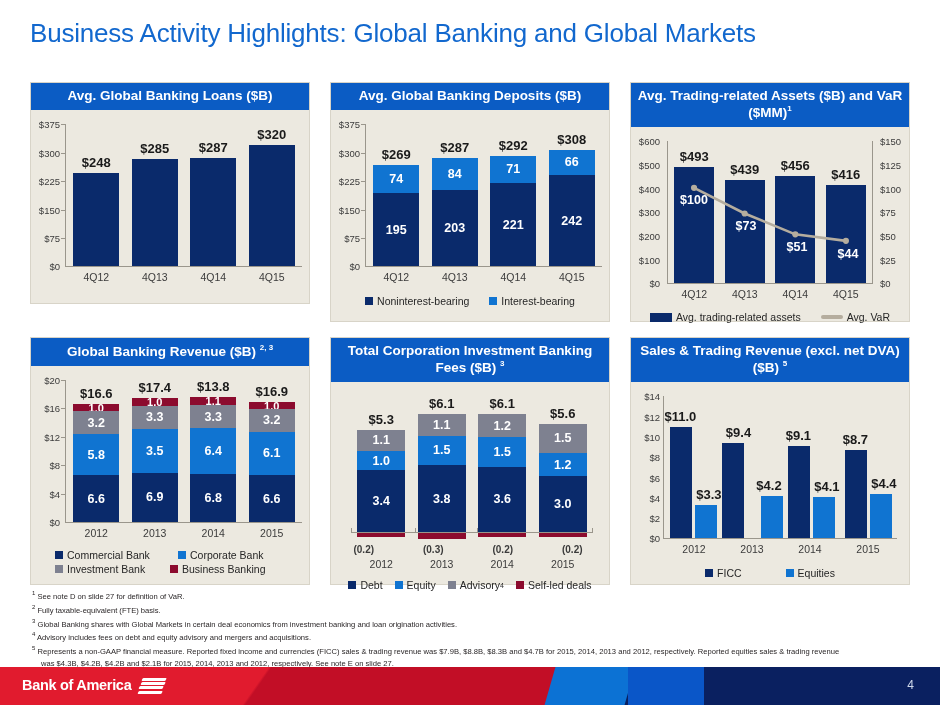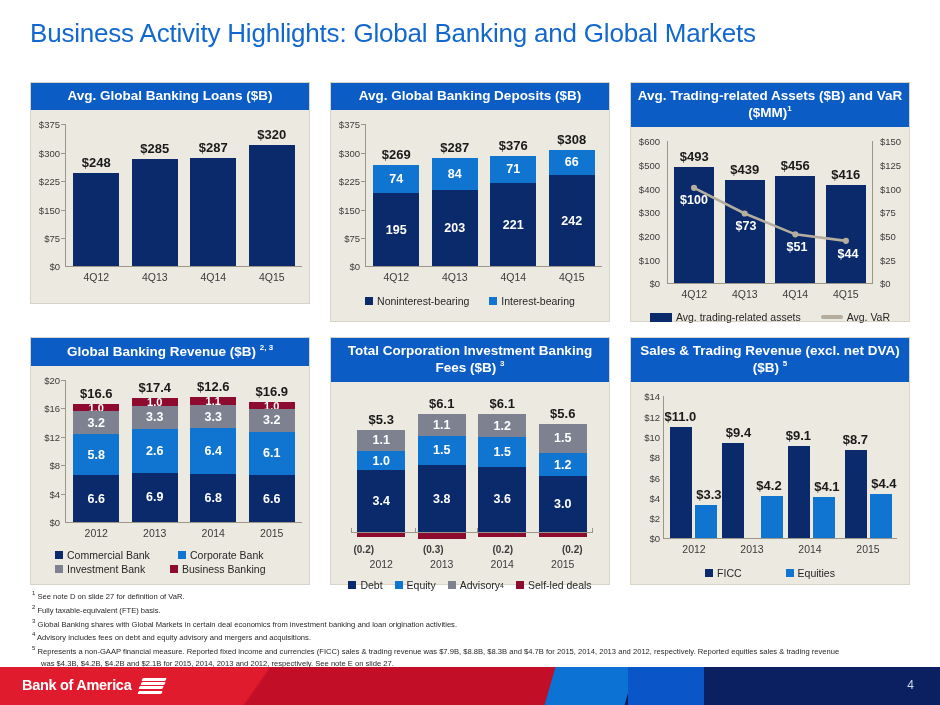--- a/index.html
+++ b/index.html
@@ -155,21 +155,21 @@
         </div>
       </div>
       <div class="barslot">
         <span class="toplabel" style="bottom:calc(76.53% + 3px)">$287</span>
         <div class="bar" style="height:76.53%">
           <div class="seg" style="background:#1074D1;height:29.3%">84</div>
           <div class="seg" style="background:#0A2A6B;height:70.7%">203</div>
         </div>
       </div>
       <div class="barslot">
-        <span class="toplabel" style="bottom:calc(77.87% + 3px)">$376</span>
+        <span class="toplabel" style="bottom:calc(77.87% + 3px)">$292</span>
         <div class="bar" style="height:77.87%">
           <div class="seg" style="background:#1074D1;height:24.3%">71</div>
           <div class="seg" style="background:#0A2A6B;height:75.7%">221</div>
         </div>
       </div>
       <div class="barslot">
         <span class="toplabel" style="bottom:calc(82.13% + 3px)">$308</span>
         <div class="bar" style="height:82.13%">
           <div class="seg" style="background:#1074D1;height:21.4%">66</div>
           <div class="seg" style="background:#0A2A6B;height:78.6%">242</div>
@@ -301,26 +301,26 @@
           <div class="seg" style="background:#7E8190;height:19.28%">3.2</div>
           <div class="seg" style="background:#1074D1;height:34.94%">5.8</div>
           <div class="seg" style="background:#0A2A6B;height:39.76%">6.6</div>
         </div>
       </div>
       <div class="barslot">
         <span class="toplabel" style="bottom:calc(87.0% + 3px)">$17.4</span>
         <div class="bar" style="height:87.0%">
           <div class="seg" style="background:#8C0B2E;height:5.75%;font-size:11px">1.0</div>
           <div class="seg" style="background:#7E8190;height:18.96%">3.3</div>
-          <div class="seg" style="background:#1074D1;height:35.63%">2.6</div>
+          <div class="seg" style="background:#1074D1;height:35.63%">3.5</div>
           <div class="seg" style="background:#0A2A6B;height:39.66%">6.9</div>
         </div>
       </div>
       <div class="barslot">
-        <span class="toplabel" style="bottom:calc(88.0% + 3px)">$12.6</span>
+        <span class="toplabel" style="bottom:calc(88.0% + 3px)">$13.8</span>
         <div class="bar" style="height:88.0%">
           <div class="seg" style="background:#8C0B2E;height:6.25%;font-size:11px">1.1</div>
           <div class="seg" style="background:#7E8190;height:18.75%">3.3</div>
           <div class="seg" style="background:#1074D1;height:36.36%">6.4</div>
           <div class="seg" style="background:#0A2A6B;height:38.64%">6.8</div>
         </div>
       </div>
       <div class="barslot">
         <span class="toplabel" style="bottom:calc(84.5% + 3px)">$16.9</span>
         <div class="bar" style="height:84.5%">

